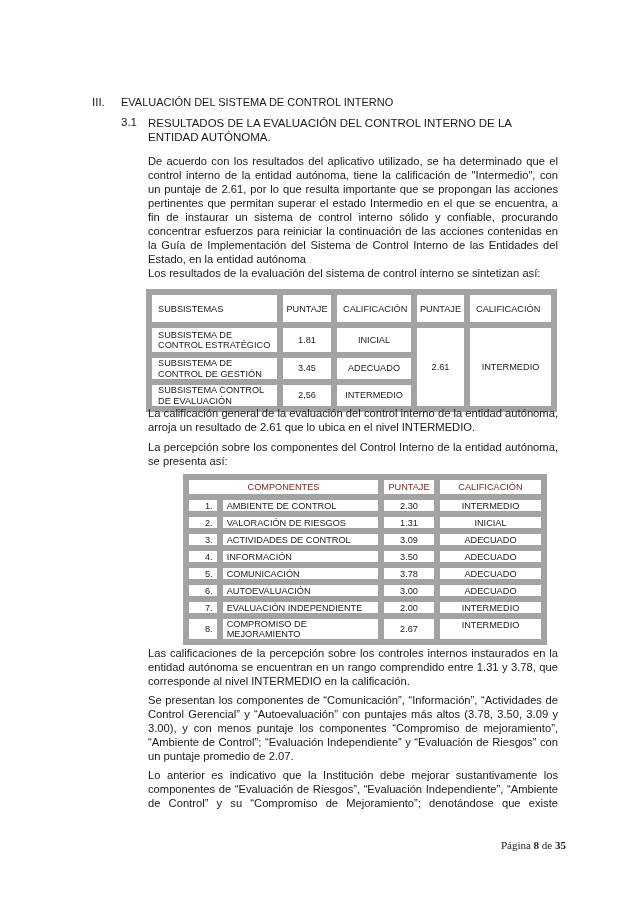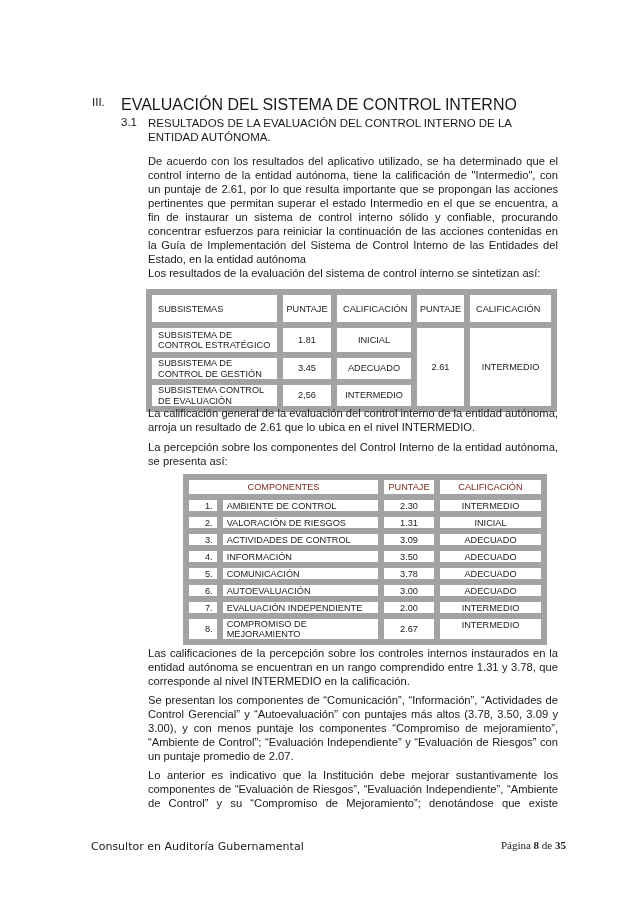--- a/index.html
+++ b/index.html
@@ -1,20 +1,20 @@
 <!DOCTYPE html>
 <html><head>
 <meta charset="utf-8">
 <style>
   * { box-sizing: border-box; margin: 0; padding: 0; }
   html, body { width: 638px; height: 903px; background: #ffffff; overflow: hidden; }
   body { position: relative; font-family: "Liberation Sans", sans-serif; color: #1a1a1a; }
   .abs { position: absolute; }
   .h1-num { left: 92px; top: 96px; font-size: 11.5px; }
-  .h1-text { left: 121px; top: 96px; font-size: 16px; }
+  .h1-text { left: 121px; top: 96px; font-size: 11px; }
   .h2-num { left: 121px; top: 116px; font-size: 11.5px; }
   .h2-text { left: 148px; top: 116px; width: 410px; font-size: 11.5px; line-height: 14px; }
   .para { left: 148px; width: 410px; font-size: 11.2px; line-height: 14px; text-align: justify; text-align-last: left; }
   .para.justify-all { text-align-last: justify; }
 
   table { border-collapse: collapse; position: absolute; font-size: 9.2px; color: #222; }
   td, th { border: 6px solid #a3a3a3; font-weight: normal; }
   #t1 { left: 146px; top: 289px; width: 411px; }
   #t1 th { height: 33px; text-align: left; padding-left: 6px; }
   #t1 th.c { text-align: center; padding-left: 0; }
@@ -137,20 +137,19 @@
       <td class="cal">INTERMEDIO</td>
     </tr>
   </tbody>
 </table>
 
 <p class="abs para" style="top:646px;">Las calificaciones de la percepción sobre los controles internos instaurados en la entidad autónoma se encuentran en un rango comprendido entre 1.31 y 3.78, que corresponde al nivel INTERMEDIO en la calificación.</p>
 <p class="abs para" style="top:693px;">Se presentan los componentes de “Comunicación”, “Información”, “Actividades de Control Gerencial” y “Autoevaluación” con puntajes más altos (3.78, 3.50, 3.09 y 3.00), y con menos puntaje los componentes “Compromiso de mejoramiento”, “Ambiente de Control”; “Evaluación Independiente” y “Evaluación de Riesgos” con un puntaje promedio de 2.07.</p>
 <p class="abs para justify-all" style="top:768px;">Lo anterior es indicativo que la Institución debe mejorar sustantivamente los componentes de “Evaluación de Riesgos”, “Evaluación Independiente”, “Ambiente de Control” y su “Compromiso de Mejoramiento”; denotándose que existe</p>
 
 <div class="abs footer-left">
-  <div>Consultor en Auditoría Gubernamental</div>
 </div>
 <div class="abs footer-right">
   <span>Página</span>
   <b>8</b>
   <span>de</span>
   <b>35</b>
 </div>
 
 </body></html>

